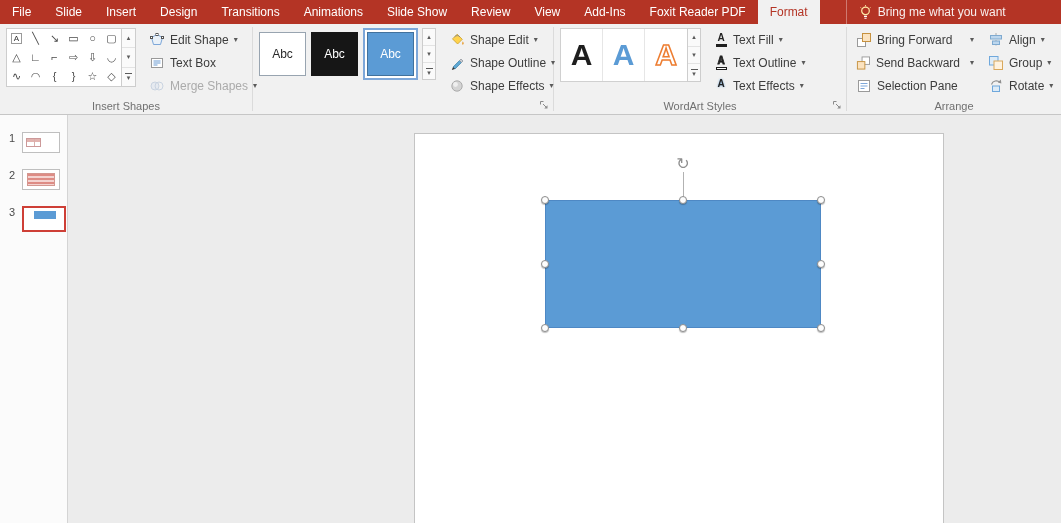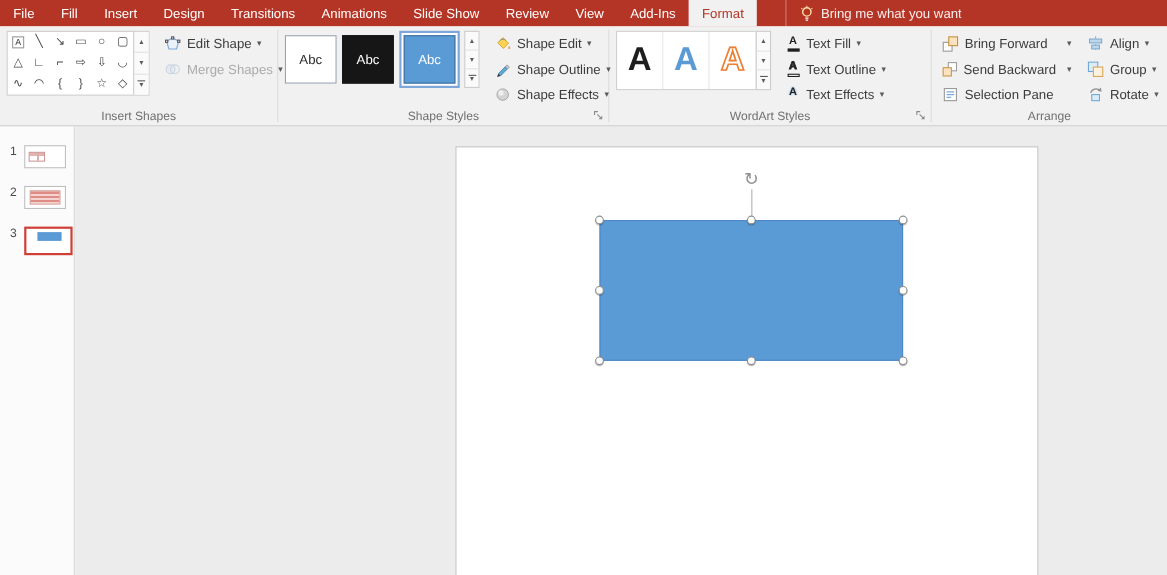--- a/index.html
+++ b/index.html
@@ -107,29 +107,30 @@
   .rot-line { position: absolute; left: calc(50% - .5px); top: -28px; width: 1px; height: 25px; background: #B2B2B2; }
   .rot-handle { position: absolute; left: calc(50% - 9px); top: -45px; width: 18px; height: 18px; display: flex; align-items: center; justify-content: center; font-size: 16px; color: #8F8F8F; line-height: 1; }
 </style>
 </head>
 <body>
 
 <div class="app">
 
   <div class="menubar">
     <div class="tab">File</div>
-    <div class="tab">Fill</div>
+    <div class="tab">Slide</div>
     <div class="tab">Insert</div>
     <div class="tab">Design</div>
     <div class="tab">Transitions</div>
     <div class="tab">Animations</div>
     <div class="tab">Slide Show</div>
     <div class="tab">Review</div>
     <div class="tab">View</div>
     <div class="tab">Add-Ins</div>
+    <div class="tab">Foxit Reader PDF</div>
     <div class="tab active">Format</div>
     <div class="tellme">
       <svg width="13" height="15" viewBox="0 0 14 16">
         <path d="M7 0 V1.4 M1.6 2.6 L2.6 3.4 M12.4 2.6 L11.4 3.4" stroke="#FFE9A8" stroke-width="1" fill="none"></path>
         <circle cx="7" cy="6.2" r="4.1" fill="none" stroke="#FFE9A8" stroke-width="1.3"></circle>
         <path d="M5.4 12.2 H8.6 M5.8 14.2 H8.2" stroke="#FFFFFF" stroke-width="1.2"></path>
       </svg>
       <span class="tellme-text">Bring me what you want</span>
     </div>
   </div>
@@ -173,20 +174,27 @@
         <div class="rbtn">
           <svg width="16" height="16" viewBox="0 0 16 16">
             <path d="M2.5 5.5 L8 2.5 L13.5 5.5 L11.5 12.5 L4.5 12.5 Z" fill="#EAF1F8" stroke="#7DA7D9"></path>
             <rect x="1.5" y="4.5" width="2" height="2" fill="#fff" stroke="#555"></rect>
             <rect x="12.5" y="4.5" width="2" height="2" fill="#fff" stroke="#555"></rect>
             <rect x="7" y="1.5" width="2" height="2" fill="#fff" stroke="#555"></rect>
           </svg>
           <span>Edit Shape</span>
           <span class="dd">▾</span>
         </div>
+        <div class="rbtn">
+          <svg width="16" height="16" viewBox="0 0 16 16">
+            <rect x="2.5" y="3.5" width="11" height="9" fill="#fff" stroke="#999"></rect>
+            <path d="M4.5 6 H11.5 M4.5 8 H11.5 M4.5 10 H8.5" stroke="#6B9BD2" stroke-width="1" fill="none"></path>
+          </svg>
+          <span>Text Box</span>
+        </div>
         <div class="rbtn disabled">
           <svg width="16" height="16" viewBox="0 0 16 16">
             <circle cx="6" cy="8" r="4" fill="#D9E2F0" stroke="#9AB0CC"></circle>
             <circle cx="10" cy="8" r="4" fill="none" stroke="#9AB0CC"></circle>
           </svg>
           <span>Merge Shapes</span>
           <span class="dd">▾</span>
         </div>
       </div>
       <div class="group-label">Insert Shapes</div>
@@ -230,21 +238,20 @@
         </div>
         <div class="rbtn">
           <svg width="16" height="16" viewBox="0 0 16 16">
             <circle cx="8" cy="8" r="5.2" fill="#D4D4D4" stroke="#9E9E9E" stroke-width="0.8"></circle>
             <circle cx="6.5" cy="6.5" r="2.4" fill="#EFEFEF"></circle>
           </svg>
           <span>Shape Effects</span>
           <span class="dd">▾</span>
         </div>
       </div>
-      <div class="group-label">Shape Styles</div>
       <div class="launcher">
         <svg width="10" height="10" viewBox="0 0 10 10">
           <path d="M1.5 4.5 V1.5 H4.5" fill="none" stroke="#8A8A8A"></path>
           <path d="M4 4 L7 7" stroke="#8A8A8A"></path>
           <path d="M8.5 8.5 L8.5 5.2 L5.2 8.5 Z" fill="#8A8A8A"></path>
         </svg>
       </div>
     </div>
     <div class="gsep"></div>
 

